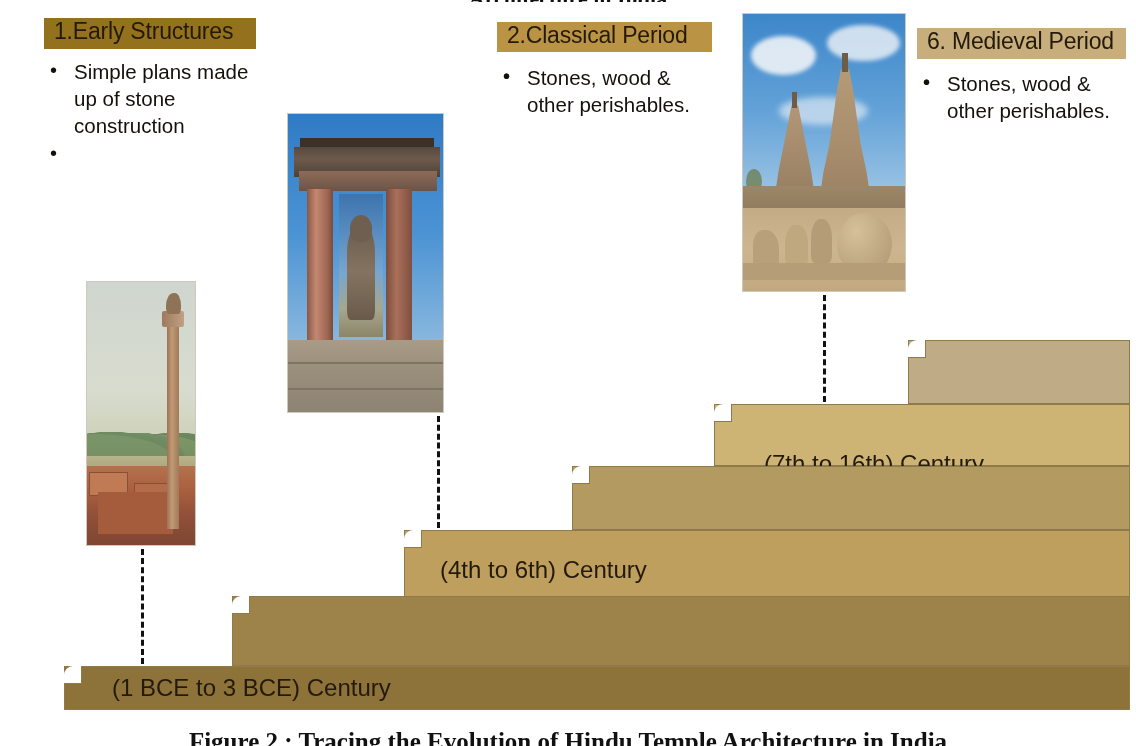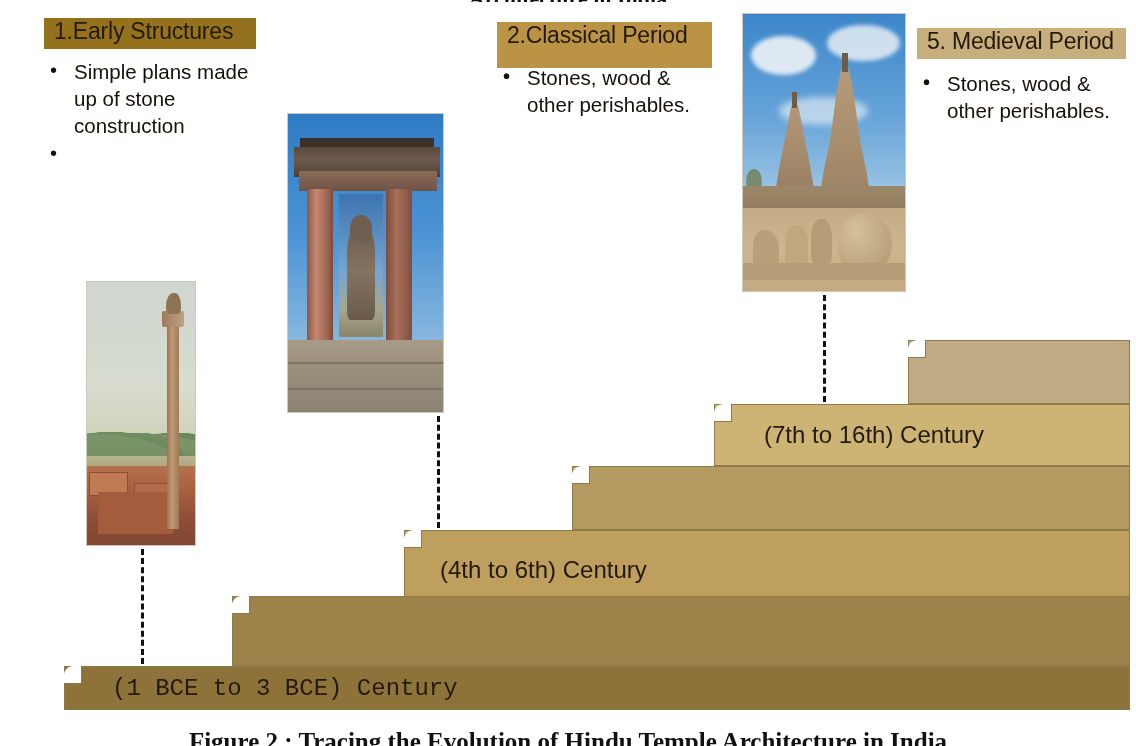--- a/index.html
+++ b/index.html
@@ -18,21 +18,21 @@
     font-size:23px;
     font-weight:400;
     letter-spacing:-0.2px;
     color:#241a08;
     display:flex;align-items:flex-start;
     padding-left:10px;
     box-sizing:border-box;
     white-space:nowrap;
   }
   #hdr1{left:44px;  top:18px;  width:212px; height:31px; background:#94711c;}
-  #hdr2{left:497px; top:22px;  width:215px; height:46px; background:#ba9444;}
+  #hdr2{left:497px; top:22px;  width:215px; height:30px; background:#ba9444;}
   #hdr3{left:917px; top:28px;  width:209px; height:31px; background:#c7ae7c;}
 
   
   .bullets{
     position:absolute;
     font-size:20.5px;
     line-height:27px;
     color:#15100a;
   }
   .bullets ul{list-style:none;margin:0;padding:0;}
@@ -153,35 +153,35 @@
     box-sizing:border-box;
   }
   .step .lbl{
     position:absolute;
     left:34px;top:50%;
     transform:translateY(-50%);
     font-size:24px;
     color:#241a0c;
     white-space:nowrap;
   }
-  #step1{left:64px;  top:666px; width:1066px; height:44px;font-family:Liberation Mono, monospace;}
+  #step1{left:64px;  top:666px; width:1066px; height:44px;}
   #step1 .body{background:#8d7339;}
   #step2{left:232px; top:596px; width:898px;  height:70px;}
   #step2 .body{background:#9d8249;}
   #step3{left:404px; top:530px; width:726px;  height:79px;}
   #step3 .body{background:#bf9f5e;}
   #step4{left:572px; top:466px; width:558px;  height:64px;}
   #step4 .body{background:#b29a61;}
   #step5{left:714px; top:404px; width:416px;  height:62px;}
   #step5 .body{background:#cdb474;}
   #step6{left:908px; top:340px; width:222px;  height:64px;}
   #step6 .body{background:#bfac86;}
   #step1 .lbl{left:48px;}
   #step3 .lbl{left:36px;}
-  #step5 .lbl{left:50px;}
+  #step5 .lbl{left:50px;margin-top:29px;}
 
   
   .connector{
     position:absolute;
     width:0;
     border-left:3px dashed #111111;
   }
   #conn1{left:141px; top:549px; height:115px;}
   #conn2{left:437px; top:416px; height:112px;}
   #conn3{left:823px; top:295px; height:107px;}
@@ -259,21 +259,21 @@
     <div class="idolhead"></div>
     <div class="darkband"></div>
     <div class="lintel"></div>
     <div class="lintel2"></div>
     <div class="colL"></div>
     <div class="colR"></div>
     <div class="steps"></div>
   </div>
 
   <div class="hdr" id="hdr3">
-    <span>5. Medieval Period</span>
+    <span>6. Medieval Period</span>
   </div>
   <div class="bullets" id="txt3">
     <ul>
       <li>
         <span class="bul">•</span>
       </li>
       <li>
         <span class="bul">•</span>
         <span>Stones, wood &amp; other perishables.</span>
       </li>

